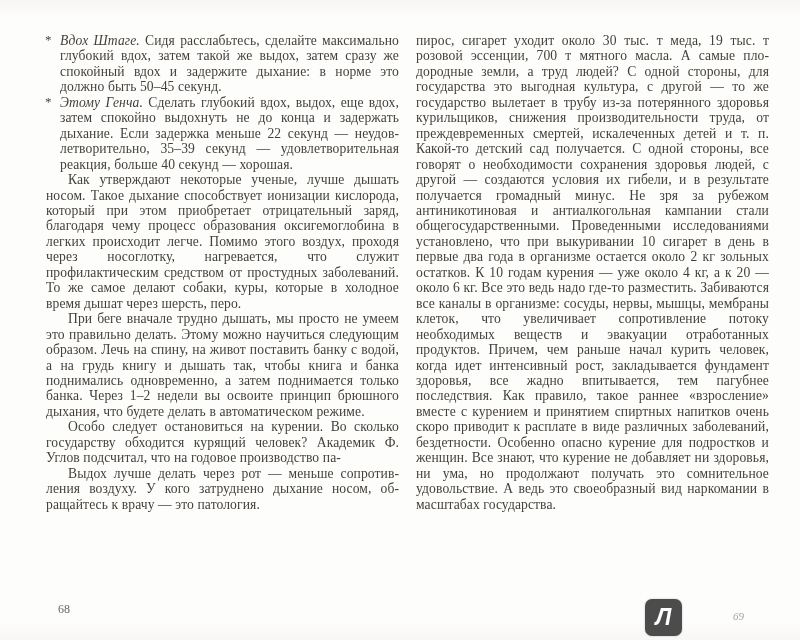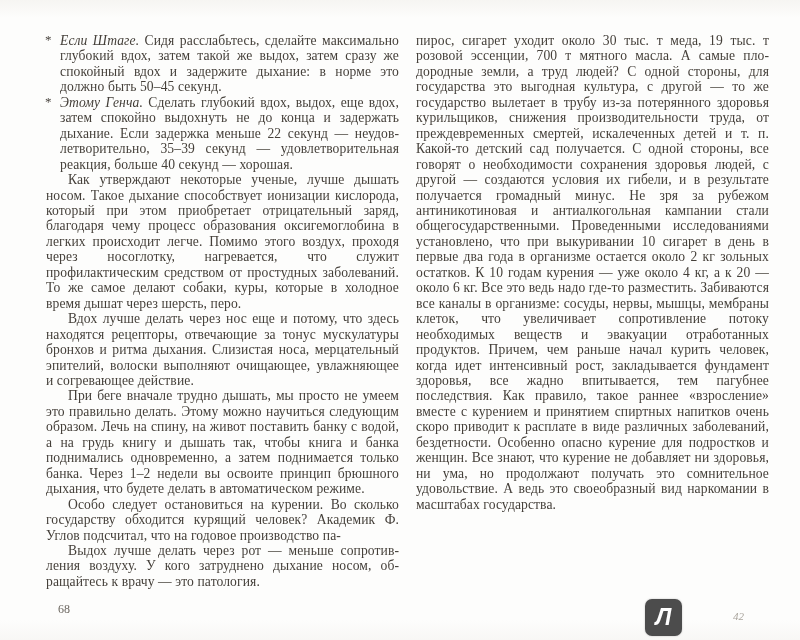--- a/index.html
+++ b/index.html
@@ -65,41 +65,40 @@
 </head>
 <body>
 
 <div class="spread">
 
   <div class="page-col" id="page-left-col">
 
     <div class="bullet-list">
       <div class="bullet-item">
         <span class="marker">*</span>
-        <span class="lead">Если Штаге.</span>
+        <span class="lead">Вдох Штаге.</span>
         <span>Сидя расслабьтесь, сделайте макси­мально глубокий вдох, затем такой же выдох, затем сразу же спокойный вдох и задержите дыхание: в норме это должно быть 50–45 секунд.</span>
       </div>
       <div class="bullet-item">
         <span class="marker">*</span>
         <span class="lead">Этому Генча.</span>
         <span>Сделать глубокий вдох, выдох, еще вдох, затем спокойно выдохнуть не до конца и задержать дыхание. Если задержка меньше 22 секунд — неудов­летворительно, 35–39 секунд — удовлетворительная реакция, больше 40 секунд — хорошая.</span>
       </div>
     </div>
 
     <p class="para">Как утверждают некоторые ученые, лучше дышать носом. Такое дыхание способствует ионизации кис­лорода, который при этом приобретает отрицатель­ный заряд, благодаря чему процесс образования ок­сигемоглобина в легких происходит легче. Помимо этого воздух, проходя через носоглотку, нагревается, что служит профилактическим средством от простуд­ных заболеваний. То же самое делают собаки, куры, которые в холодное время дышат через шерсть, перо.</p>
-    <p class="para">Вдох лучше делать через нос еще и потому, что здесь находятся рецепторы, отвечающие за тонус мускула­туры бронхов и ритма дыхания. Слизистая носа, мер­цательный эпителий, волоски выполняют очищающее, увлажняющее и согревающее действие.</p>
     <p class="para">При беге вначале трудно дышать, мы просто не уме­ем это правильно делать. Этому можно научиться сле­дующим образом. Лечь на спину, на живот поставить банку с водой, а на грудь книгу и дышать так, чтобы книга и банка поднимались одновременно, а затем под­нимается только банка. Через 1–2 недели вы освоите принцип брюшного дыхания, что будете делать в авто­матическом режиме.</p>
     <p class="para">Особо следует остановиться на курении. Во сколь­ко государству обходится курящий человек? Академик Ф. Углов подсчитал, что на годовое производство па-</p>
     <p class="para">Выдох лучше делать через рот — меньше сопротив­ления воздуху. У кого затруднено дыхание носом, об­ращайтесь к врачу — это патология.</p>
   </div>
 
   <div class="page-col" id="page-right-col">
     <p class="para no-indent">пирос, сигарет уходит около 30 тыс. т меда, 19 тыс. т розовой эссенции, 700 т мятного масла. А самые пло­дородные земли, а труд людей? С одной стороны, для государства это выгодная культура, с другой — то же государство вылетает в трубу из-за потерянного здо­ровья курильщиков, снижения производительности труда, от преждевременных смертей, искалеченных де­тей и т. п. Какой-то детский сад получается. С одной стороны, все говорят о необходимости сохранения здо­ровья людей, с другой — создаются условия их гибели, и в результате получается громадный минус. Не зря за рубежом антиникотиновая и антиалкогольная кампа­нии стали общегосударственными. Проведенными ис­следованиями установлено, что при выкуривании 10 сигарет в день в первые два года в организме остает­ся около 2 кг зольных остатков. К 10 годам курения — уже около 4 кг, а к 20 — около 6 кг. Все это ведь надо где-то разместить. Забиваются все каналы в организ­ме: сосуды, нервы, мышцы, мембраны клеток, что уве­личивает сопротивление потоку необходимых веществ и эвакуации отработанных продуктов. Причем, чем раньше начал курить человек, когда идет интенсивный рост, закладывается фундамент здоровья, все жадно впитывается, тем пагубнее последствия. Как правило, такое раннее «взросление» вместе с курением и приня­тием спиртных напитков очень скоро приводит к рас­плате в виде различных заболеваний, бездетности. Осо­бенно опасно курение для подростков и женщин. Все знают, что курение не добавляет ни здоровья, ни ума, но продолжают получать это сомнительное удоволь­ствие. А ведь это своеобразный вид наркомании в мас­штабах государства.</p>
   </div>
 
   <div class="page-number" id="page-number-left">68</div>
-  <div class="page-number" id="page-number-right">42</div>
+  <div class="page-number" id="page-number-right">69</div>
 
   <div class="watermark">
     <span>Л</span>
   </div>
 
 </div>
 
 </body></html>

